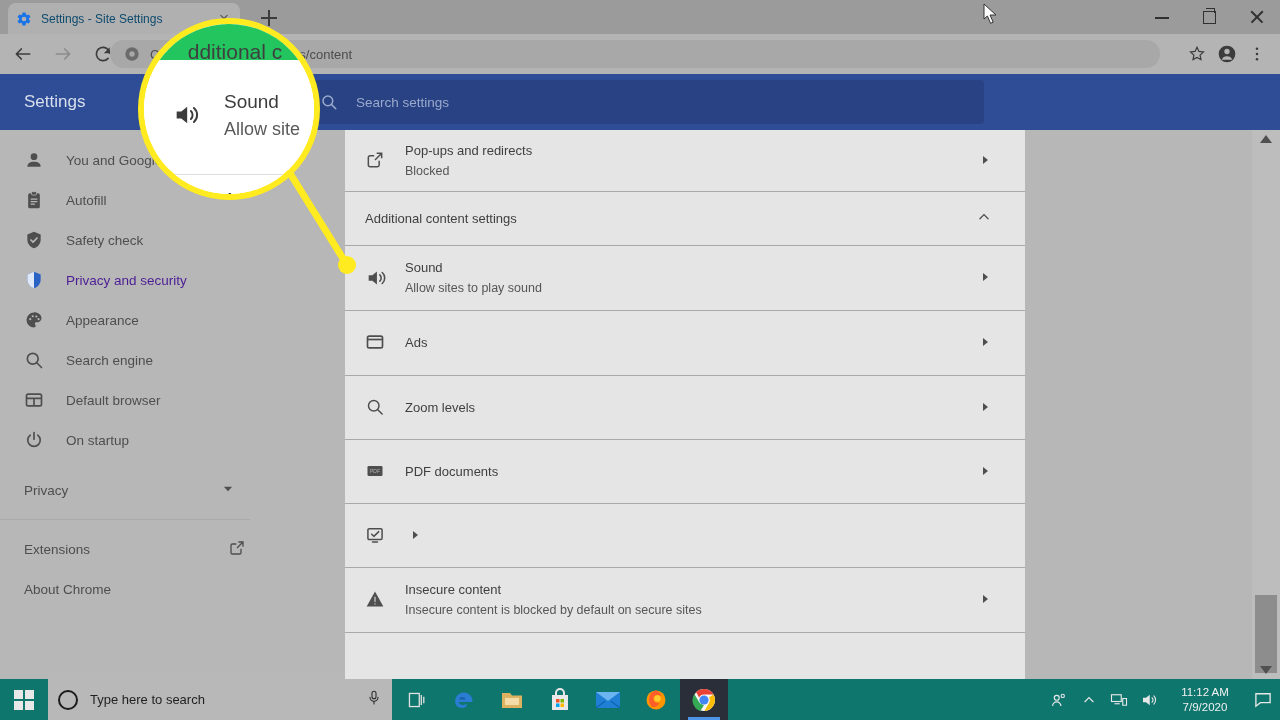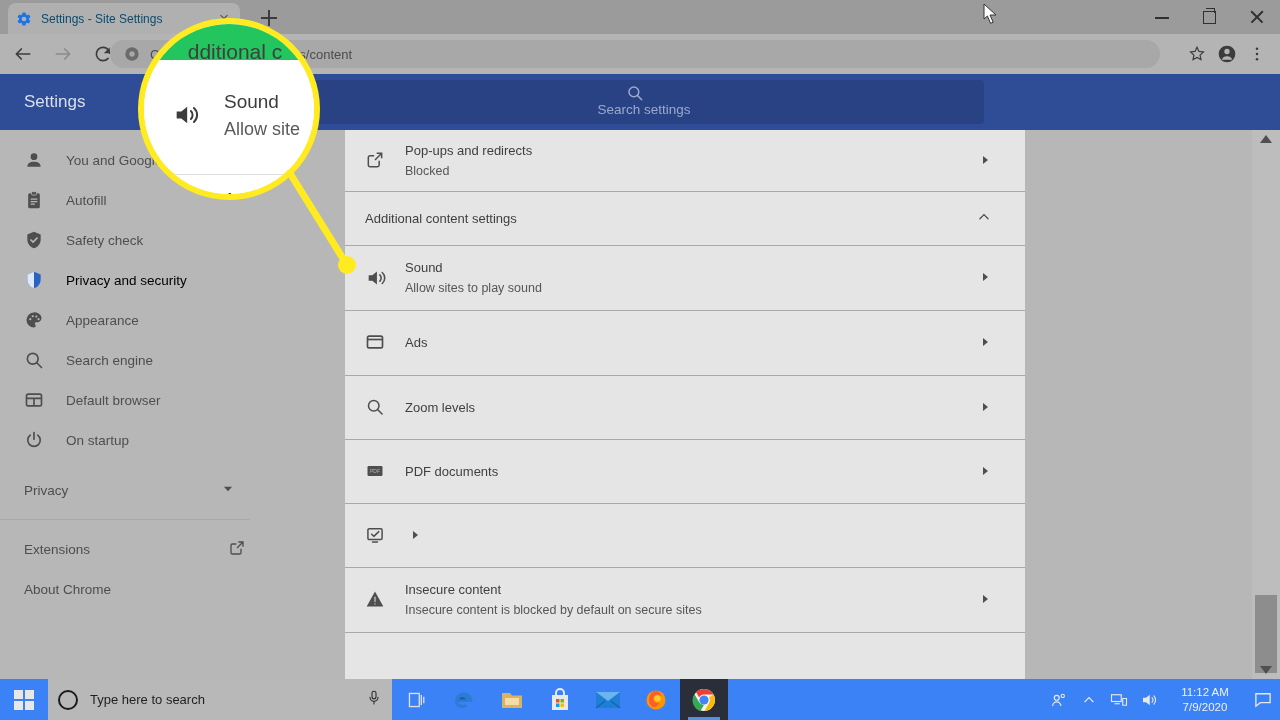--- a/index.html
+++ b/index.html
@@ -84,35 +84,35 @@
   .settings-header {
     position: absolute; left: 0; top: 0; width: 1280px; height: 56px;
     background: #2e4d96;
     display: flex; align-items: center;
   }
   .settings-title {
     margin-left: 24px; width: 280px; color: #d9dfee; font-size: 17px;
   }
   .search-box {
     width: 680px; height: 44px; background: #294283; border-radius: 4px;
-    display: flex; align-items: center; padding: 4px 16px; flex-direction: column;
+    display: flex; align-items: center; padding: 4px 16px;
   }
   .search-ico { width: 18px; height: 18px; flex:0 0 18px; margin-right: 18px; }
   .search-ph { font-size: 13.5px; color: #9aa9cd; }
 
   
   .sidebar {
     position: absolute; left: 0; top: 56px; width: 345px; height: 549px;
     background: #b7b7b7; padding-top: 10px;
   }
   .nav-item {
     height: 40px; display: flex; align-items: center; padding-left: 24px;
     font-size: 13.5px; color: #4e4e4e;
   }
-  .nav-item.active { color: #000000; }
+  .nav-item.active { color: #4c1d95; }
   .nav-ico { width: 20px; height: 20px; flex: 0 0 20px; margin-right: 22px; }
   .nav-label { white-space: nowrap; }
   .nav-adv {
     height: 40px; display: flex; align-items: center; padding-left: 24px;
     font-size: 13.5px; color: #4e4e4e; margin-top: 10px;
   }
   .nav-adv .chev { margin-left: auto; margin-right: 110px; }
   .nav-sep { height: 1px; background: #aaa; margin: 9px 0 9px 0; width: 250px; }
   .nav-plain {
     height: 40px; display: flex; align-items: center; padding-left: 24px;
@@ -175,21 +175,21 @@
   }
   .mag-bottom span { font-size: 19px; color:#3c3c3c; position:relative; top:14px; }
   .pointer-dot {
     position: absolute; left: 338px; top: 256px; width: 18px; height: 18px;
     border-radius: 50%; background: #ffeb1f;
   }
 
   
   .taskbar {
     position: absolute; left: 0; bottom: 0; width: 1280px; height: 41px;
-    background: #3b82f6; display: flex; align-items: center;
+    background: #0f766e; display: flex; align-items: center;
   }
   .start { width: 48px; height: 41px; display:flex; align-items:center; justify-content:center; }
   .tb-search {
     width: 344px; height: 41px; background: #b8b8b8; display: flex; align-items: center;
     padding: 0 10px;
   }
   .tb-search-circle {
     width: 20px; height: 20px; border: 2px solid #1c1c1c; border-radius: 50%;
     flex: 0 0 20px; margin-right: 12px;
   }

